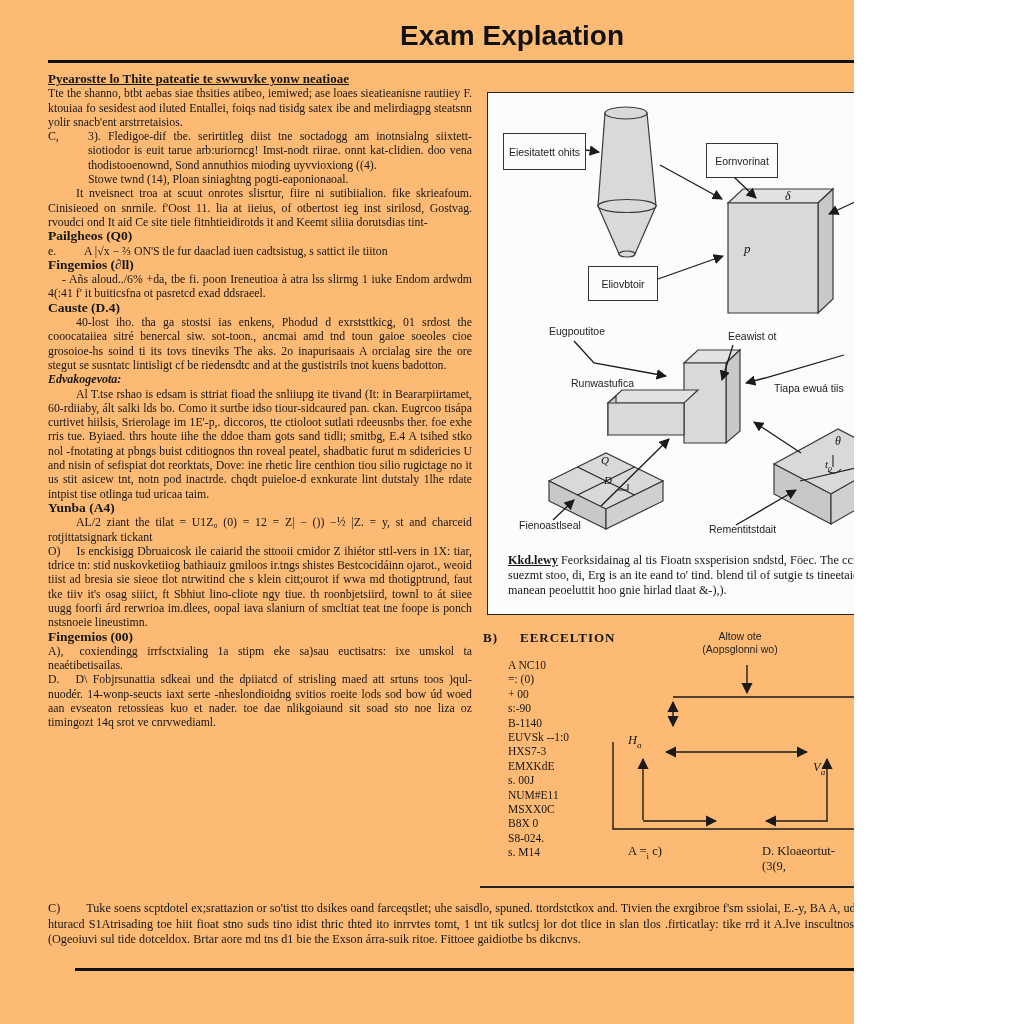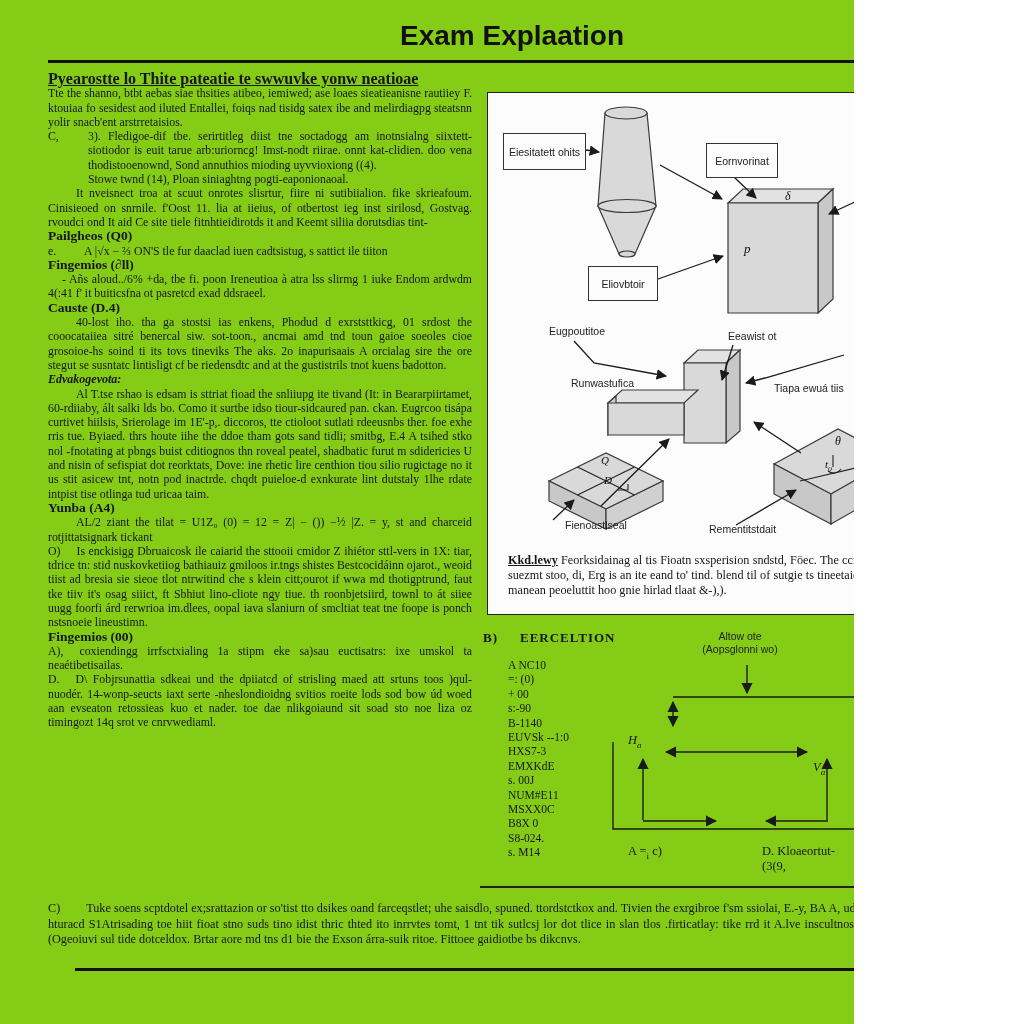--- a/index.html
+++ b/index.html
@@ -1,27 +1,27 @@
 <!DOCTYPE html>
 <html><head>
 <meta charset="utf-8">
 <style>
   html,body{margin:0;padding:0;}
-  .page{position:relative;width:854px;height:1024px;background:#84cc16;overflow:hidden;
+  .page{position:relative;width:854px;height:1024px;background:#fdba74;overflow:hidden;
         font-family:"Liberation Serif",serif;color:#161616;}
   
   .title{position:absolute;top:20px;left:0;width:1024px;text-align:center;
          font-family:"Liberation Sans",sans-serif;font-weight:bold;font-size:28px;color:#111;}
   .toprule{position:absolute;top:60px;left:48px;width:928px;height:3px;background:#111;}
   .botrule{position:absolute;top:968px;left:75px;width:900px;height:3px;background:#111;}
   
   .leftcol{position:absolute;top:72px;left:48px;width:424px;font-size:11.8px;line-height:14.3px;
            text-align:justify;}
   .leftcol p{margin:0;}
-  .lc-head{font-weight:bold;font-size:16px;text-decoration:underline;margin:0 0 3px 0;text-align:left;}
+  .lc-head{font-weight:bold;font-size:13px;text-decoration:underline;margin:0 0 3px 0;text-align:left;}
   .h{font-weight:bold;font-size:13.5px;margin:8px 0 2px 0;text-align:left;}
   .hi{font-weight:bold;font-style:italic;font-size:12px;margin:2px 0 1px 28px;text-align:left;}
   .ind{text-indent:28px;}
   .ind14{text-indent:14px;}
   .hang{position:relative;padding-left:40px;}
   .hang .mk{position:absolute;left:0;top:0;}
   .hang36{position:relative;padding-left:36px;}
   .hang36 .mk{position:absolute;left:0;top:0;}
   .hcont{padding-left:40px;}
   .mki{margin-right:16px;}
@@ -177,21 +177,21 @@
     <span class="glyph" style="left:116px;top:381px;font-size:11px;">D</span>
     <span class="glyph" style="left:347px;top:341px;">θ</span>
     <span class="glyph" style="left:337px;top:365px;font-size:11px;"><span>t</span><sub style="font-size:8px;">o</sub></span>
 
     <span class="flabel" style="left:25px;top:232px;padding-left:36px;">Eugpoutitoe</span>
     <span class="flabel" style="left:240px;top:237px;">Eeawist ot</span>
     <span class="flabel" style="left:371px;top:249px;">Currcot this</span>
     <span class="flabel" style="left:83px;top:284px;">Runwastufica</span>
     <span class="flabel" style="left:286px;top:289px;">Tiapa ewuá tiis</span>
     <span class="flabel" style="left:392px;top:314px;">Reonuciurios</span>
-    <span class="flabel" style="left:31px;top:426px;margin-left:46px;">Fienoastlseal</span>
+    <span class="flabel" style="left:31px;top:426px;">Fienoastlseal</span>
     <span class="flabel" style="left:221px;top:430px;">Rementitstdait</span>
 
     <div class="caption">
       <span class="lead">Kkd.lewy</span><span> Feorksidainag al tis Fioatn sxsperision sndstd, Föec. The ccmd Ei, awt wnt The suezmt stoo, di, Erg is an ite eand to' tind. blend til of sutgie ts tineetaieaz satnd ike ssukte manean peoeluttit hoo gnie hirlad tlaat &amp;-),).</span>
     </div>
   </div>
 
   <div class="sb-head">
     <span class="mk">B)</span><span>EERCELTION</span>
   </div>

